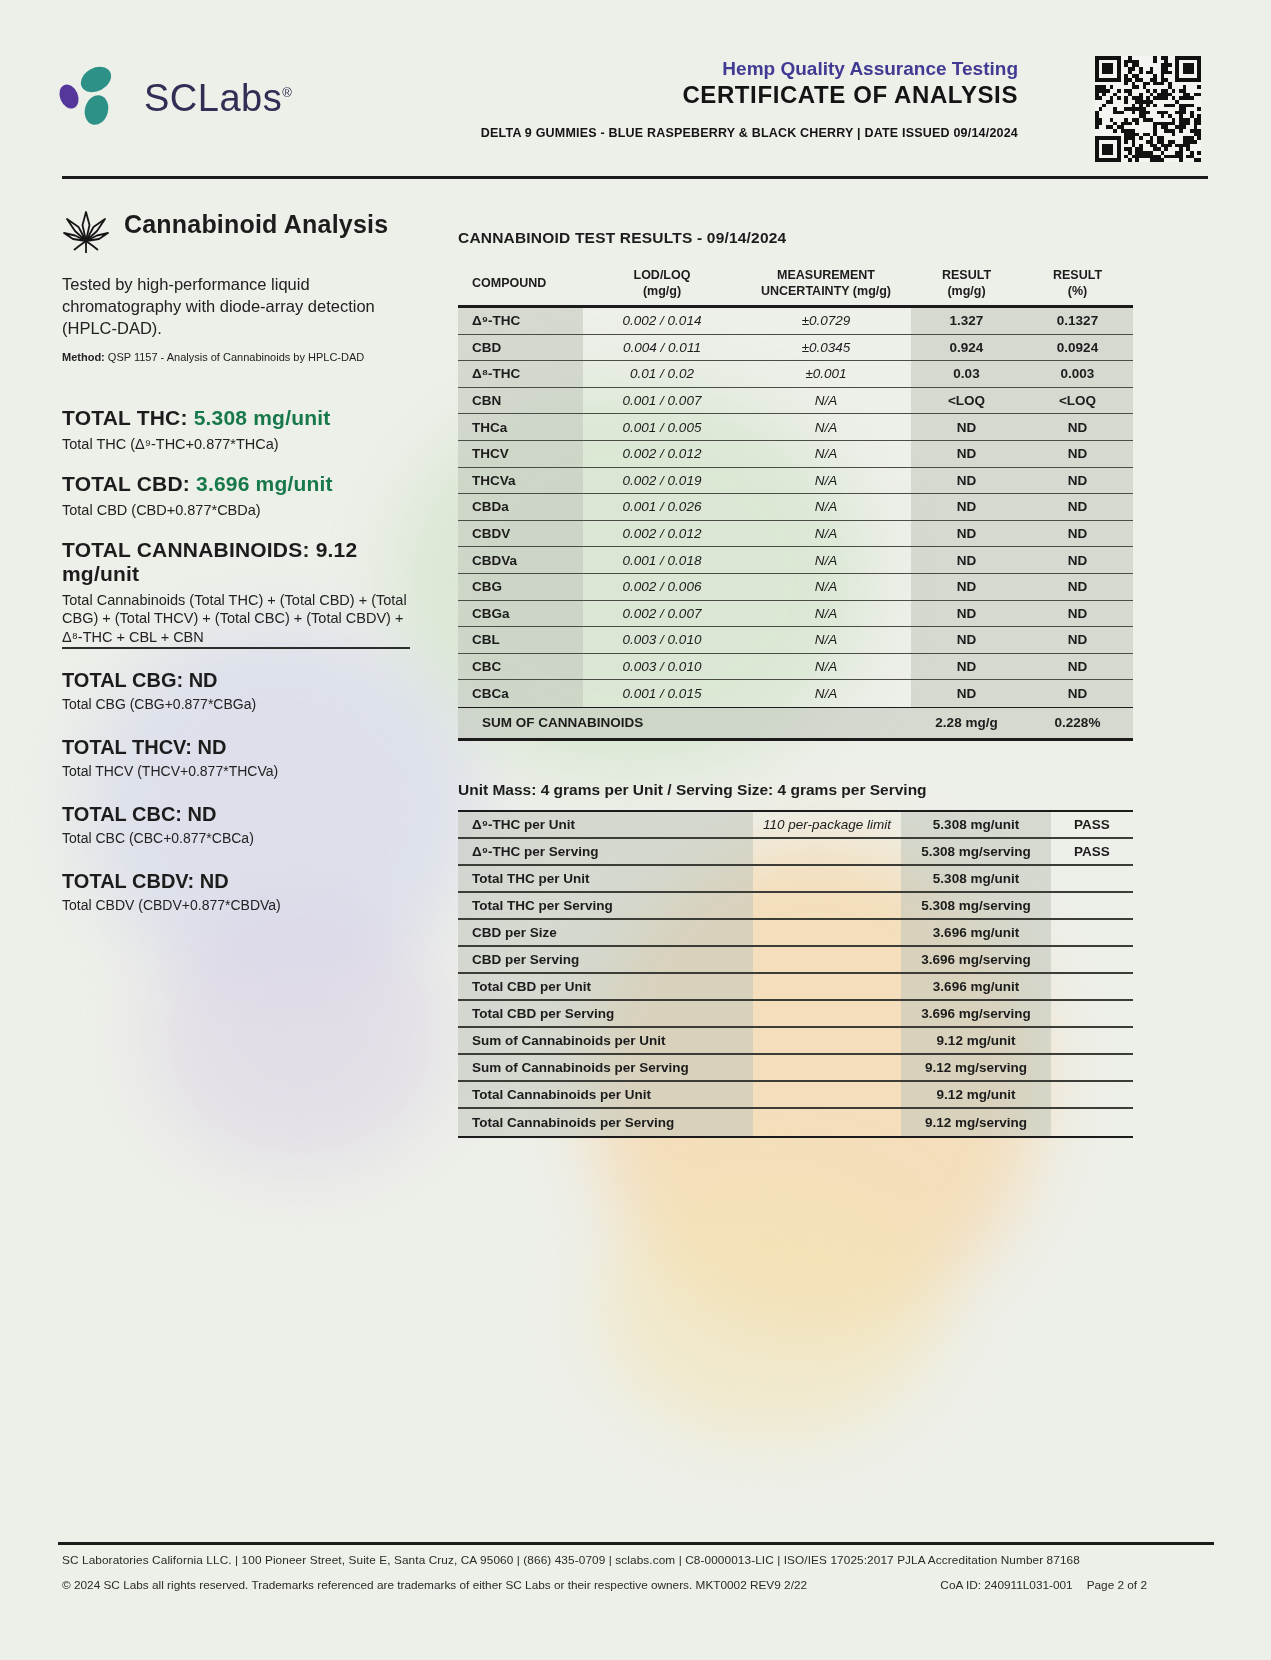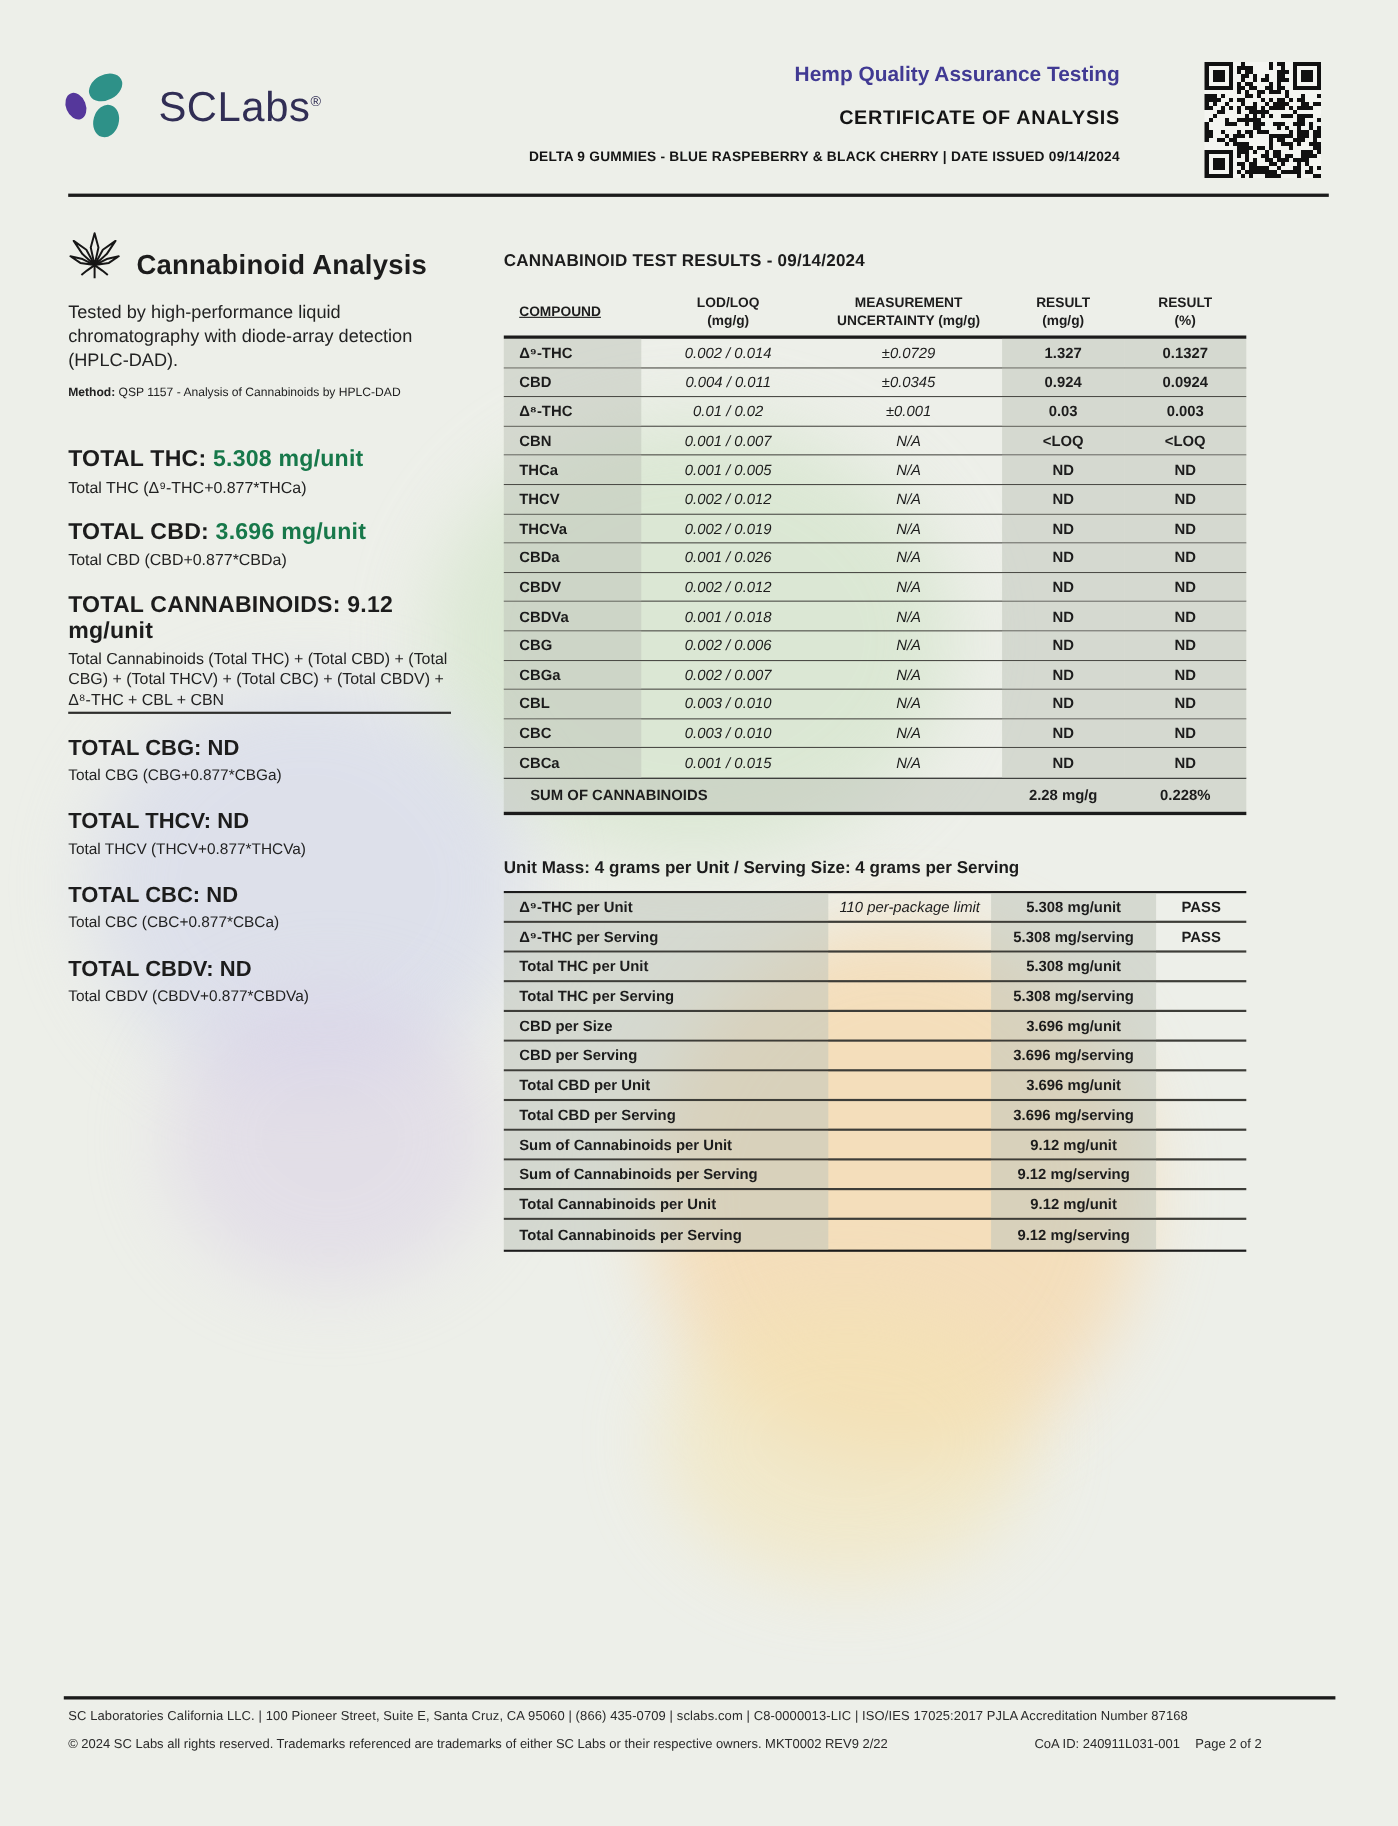--- a/index.html
+++ b/index.html
@@ -19,29 +19,29 @@
   .oval{position:absolute;border-radius:50%;}
   .oval-teal-top{left:20px;top:0;width:32px;height:23px;background:#2e9188;transform:rotate(-28deg);}
   .oval-purple{left:0;top:16px;width:18px;height:25px;background:#55379b;transform:rotate(-22deg);}
   .oval-teal-bottom{left:25px;top:27px;width:23px;height:30px;background:#2e9188;transform:rotate(16deg);}
   .logo-text{font-size:38px;color:#312e55;letter-spacing:.5px;}
   .logo-sc{font-weight:normal;}
   .logo-labs{font-weight:normal;}
   .logo-reg{font-size:13px;vertical-align:super;}
   .header-block{position:absolute;top:58px;right:253px;text-align:right;}
   .program-title{font-size:19px;font-weight:bold;color:#413a93;}
-  .certificate-title{font-size:18px;font-weight:bold;color:#141414;letter-spacing:.6px;margin-top:17px;}
+  .certificate-title{font-size:24px;font-weight:bold;color:#141414;letter-spacing:.6px;margin-top:1px;}
   .product-subtitle{font-size:12.5px;font-weight:bold;color:#141414;margin-top:17px;letter-spacing:.2px;}
   .qr{position:absolute;left:1095px;top:56px;width:106px;height:106px;}
   .qr svg{width:100%;height:100%;}
   .header-divider{position:absolute;left:62px;top:176px;width:1146px;height:3px;background:#1b1b1b;}
 
   
   .left{position:absolute;left:62px;top:210px;width:368px;}
-  .section-head{position:absolute;top:0;left:0;display:flex;align-items:flex-end;gap:14px;}
+  .section-head{position:absolute;top:0;left:0;display:flex;align-items:flex-start;gap:14px;}
   .leaf{width:48px;height:46px;}
   .section-title{font-size:25px;font-weight:bold;letter-spacing:.2px;}
   .description{position:absolute;top:64px;left:0;width:360px;font-size:16.5px;line-height:1.32;color:#222;}
   .method{position:absolute;top:141px;left:0;font-size:11px;color:#222;}
   .method b{font-weight:bold;}
   .totals-primary{position:absolute;top:196px;left:0;width:360px;}
   .total-block{margin-bottom:19px;}
   .total-line{font-size:21px;font-weight:bold;letter-spacing:.2px;}
   .total-value{margin-left:6px;}
   .total-value.green{color:#17784a;}
@@ -52,21 +52,21 @@
   .total-block2{margin-bottom:24px;}
   .total-line2{font-size:20px;font-weight:bold;}
   .total-formula2{font-size:14px;margin-top:4px;color:#222;}
 
   
   .results-title{position:absolute;left:458px;top:229px;font-size:15.5px;font-weight:bold;letter-spacing:.2px;}
   .t1{position:absolute;left:458px;top:263px;width:675px;}
   .t1-grid{display:grid;grid-template-columns:125px 158px 170px 111px 111px;}
   .t1-header{height:42px;align-items:center;border-bottom:3px solid #1b1b1b;}
   .th{font-size:12.5px;font-weight:bold;text-align:center;white-space:pre-line;line-height:1.25;}
-  .th.first{text-align:left;padding-left:14px;text-decoration:underline;}
+  .th.first{text-align:left;padding-left:14px;}
   .t1-row{height:26.6px;align-items:center;border-bottom:1.8px solid #4c4c47;box-sizing:border-box;}
   .t1-row:last-of-type{border-bottom:none;}
   .cell{font-size:13.5px;height:100%;display:flex;align-items:center;justify-content:center;box-sizing:border-box;}
   .shade{background:rgba(193,198,188,.55);}
   .c-compound{justify-content:flex-start;padding-left:14px;font-weight:bold;}
   .c-italic{font-style:italic;}
   .c-bold{font-weight:bold;}
   .t1-sum{height:30px;border-top:1px solid #1b1b1b;border-bottom:3px solid #1b1b1b;align-items:center;}
   .sum-label{grid-column:1 / span 3;font-size:13.5px;font-weight:bold;padding-left:24px;display:flex;align-items:center;height:100%;}
   .sum-val{font-weight:bold;}

